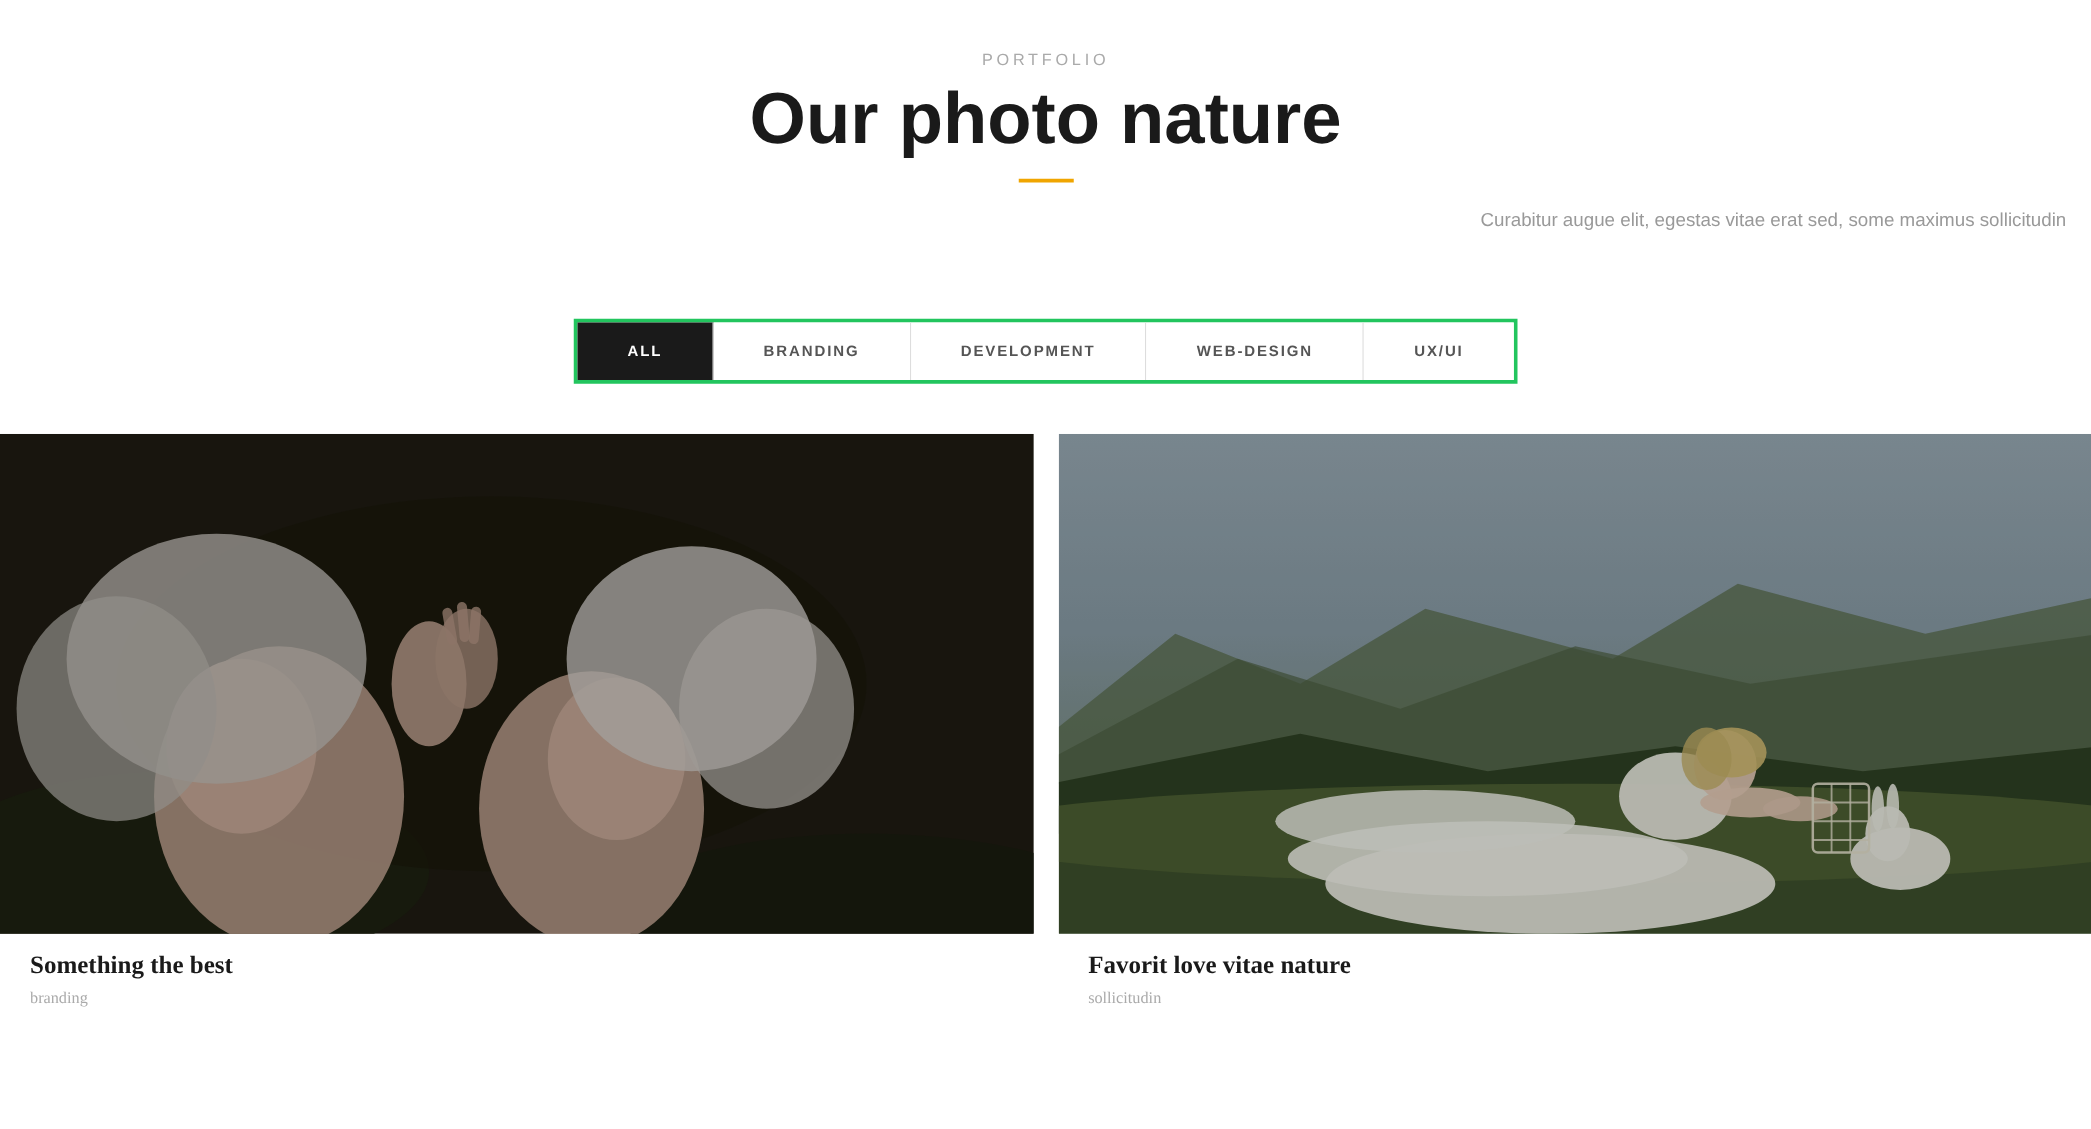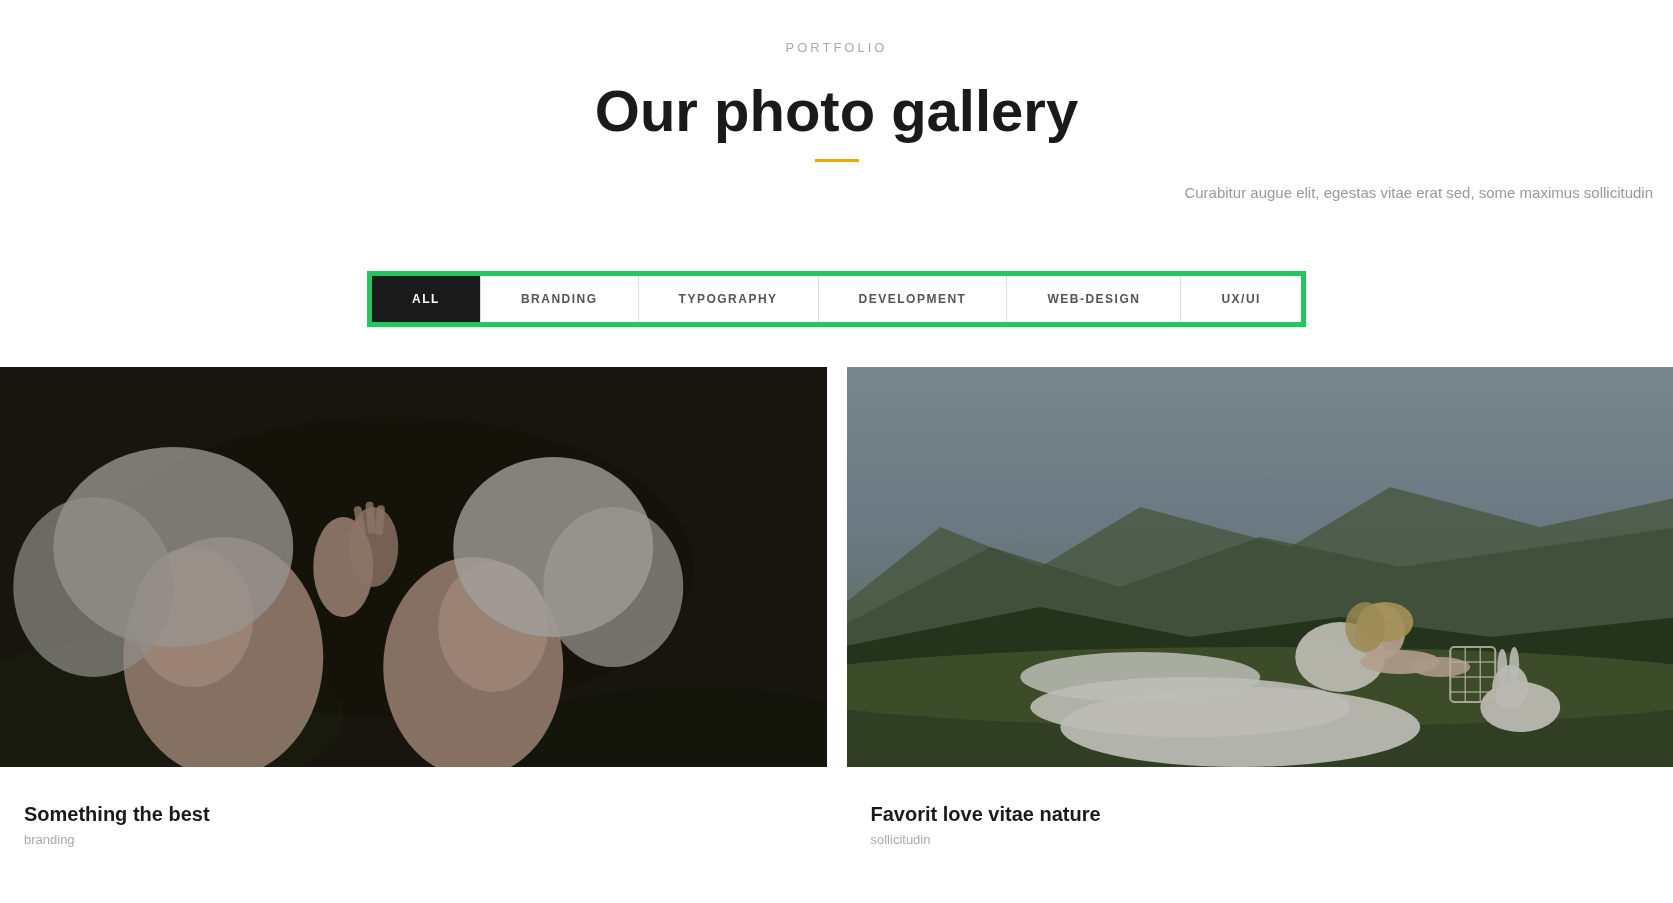--- a/index.html
+++ b/index.html
@@ -19,21 +19,21 @@
     .header-section {
       text-align: center;
       padding: 40px 20px 30px;
     }
 
     .portfolio-label {
       font-size: 13px;
       letter-spacing: 3px;
       color: #aaa;
       text-transform: uppercase;
-      margin-bottom: 24px;
+      margin-bottom: 8px;
     }
 
     .gallery-title {
       font-size: 58px;
       font-weight: 900;
       color: #1a1a1a;
       line-height: 1.1;
       margin-bottom: 16px;
     }
 
@@ -49,21 +49,21 @@
       color: #999;
       margin-bottom: 10px;
       text-align: right;
     }
 
     
     .filter-tabs {
       display: flex;
       justify-content: center;
       margin: 30px auto 0;
-      border: 5px solid #22c55e;
+      border: 3px solid #22c55e;
       width: fit-content;
     }
 
     .filter-tab {
       padding: 16px 40px;
       font-size: 12px;
       letter-spacing: 1.5px;
       text-transform: uppercase;
       cursor: pointer;
       border-right: 1px solid #ddd;
@@ -100,22 +100,23 @@
     }
 
     
     .gallery-svg {
       width: 100%;
       height: 400px;
       display: block;
     }
 
     .gallery-caption {
-      padding: 36px 24px 20px;
+      padding: 14px 24px 20px;
       background: #fff;
+      font-family: Liberation Serif, serif;
     }
 
     .caption-title {
       font-size: 20px;
       font-weight: 900;
       color: #1a1a1a;
       margin-bottom: 6px;
     }
 
     .caption-category {
@@ -123,29 +124,28 @@
       color: #aaa;
     }
   </style>
 </head>
 <body>
 
 <div class="page-wrapper">
 
   <div class="header-section">
     <div class="portfolio-label">PORTFOLIO</div>
-    <h1 class="gallery-title">Our photo gallery</h1>
+    <h1 class="gallery-title">Our photo nature</h1>
     <div class="divider"></div>
     <p class="subtitle">Curabitur augue elit, egestas vitae erat sed, some maximus sollicitudin</p>
   </div>
 
   <div class="filter-tabs">
     <div class="filter-tab active">ALL</div>
     <div class="filter-tab">BRANDING</div>
-    <div class="filter-tab">TYPOGRAPHY</div>
     <div class="filter-tab">DEVELOPMENT</div>
     <div class="filter-tab">WEB-DESIGN</div>
     <div class="filter-tab">UX/UI</div>
   </div>
 
   <div class="gallery-grid">
 
     <div class="gallery-item">
       <svg class="gallery-svg" viewBox="0 0 840 400" xmlns="http://www.w3.org/2000/svg" preserveAspectRatio="xMidYMid slice">
         <defs>

